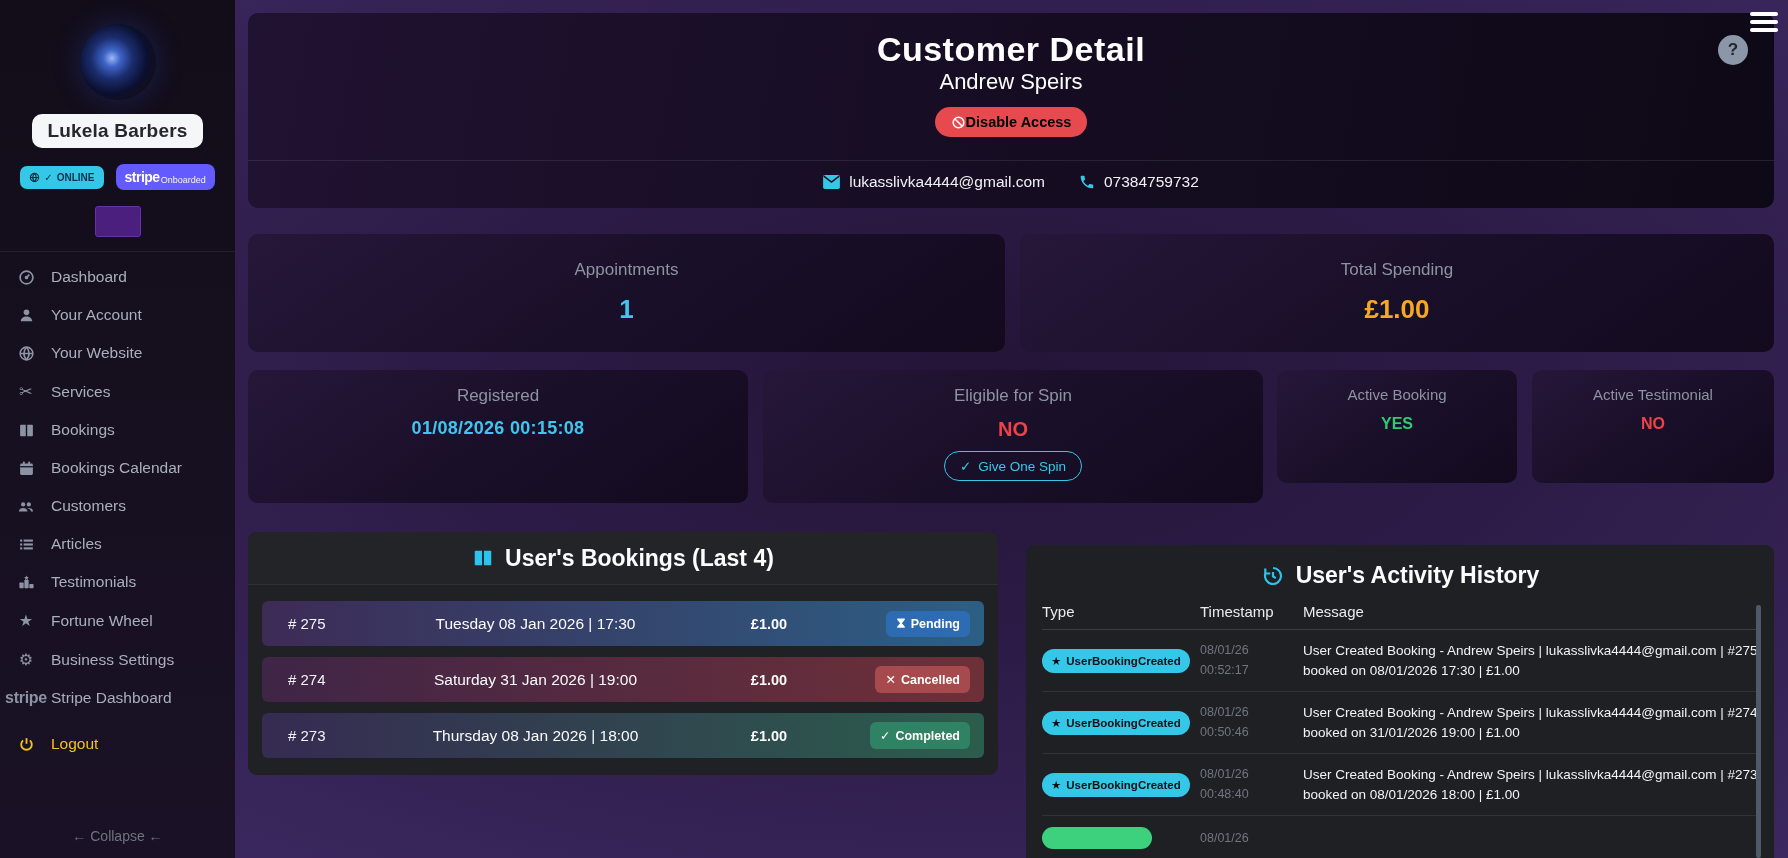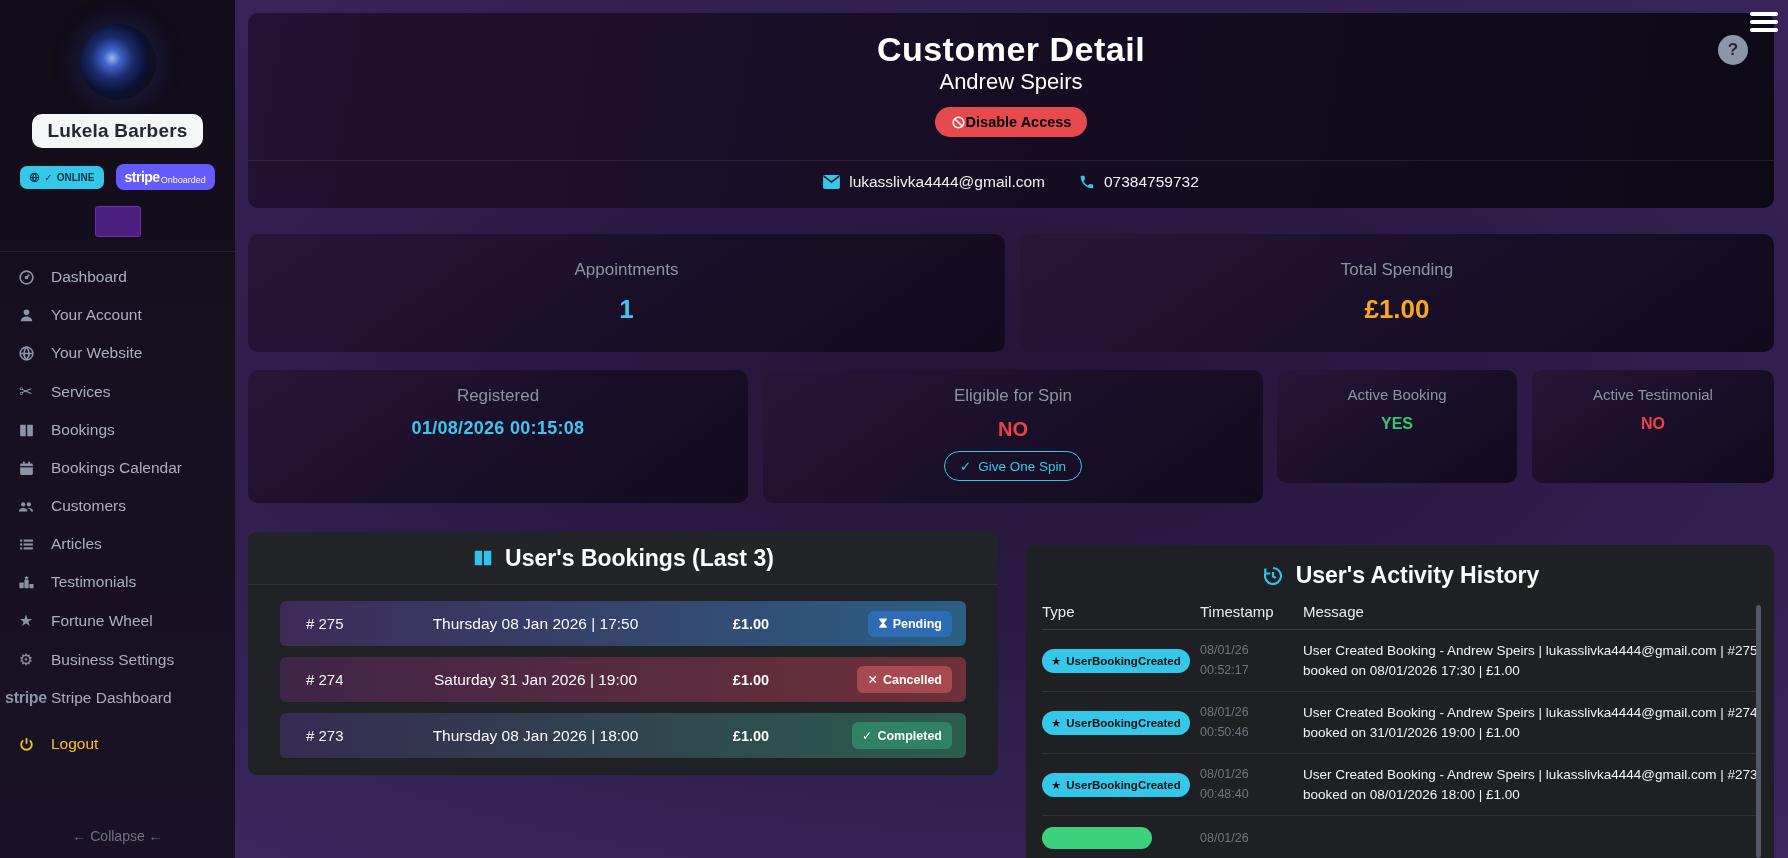--- a/index.html
+++ b/index.html
@@ -86,21 +86,21 @@
   
   .bookings-panel {
     position:absolute; left:13px; top:532px; width:750px; height:243px;
     background:#1f2125; border-radius:9px; overflow:hidden;
   }
   .panel-header {
     height:53px; background:#232428; border-bottom:1px solid #2e3035;
     display:flex; align-items:center; justify-content:center; gap:11px;
     font-size:23px; font-weight:bold; color:#fdfdfe;
   }
-  .b-rows { padding:16px 32px; display:flex; flex-direction:column; gap:11px; }
+  .b-rows { padding:16px 14px; display:flex; flex-direction:column; gap:11px; }
   .b-row {
     height:45px; border-radius:6px; display:grid; align-items:center;
     grid-template-columns:105px 1fr 130px 150px; cursor:pointer;
   }
   .b-row.pending   { background:linear-gradient(90deg,#3d2b56 0%,#2c5f84 100%); }
   .b-row.cancelled { background:linear-gradient(90deg,#3f2547 0%,#6e3038 100%); }
   .b-row.completed { background:linear-gradient(90deg,#362b52 0%,#2b5d4c 100%); }
   .b-id { padding-left:26px; font-size:15px; color:#f2f3f5; }
   .b-date { text-align:center; font-size:15.5px; color:#fbfbfd; }
   .b-price { text-align:center; font-size:14.5px; font-weight:bold; color:#fbfbfd; }
@@ -355,26 +355,26 @@
   </div>
 
   <div class="bookings-panel">
     <div class="panel-header">
       <span>
           <svg width="22" height="22" viewBox="0 0 24 24" fill="#2cc3ec">
             <path d="M4 4h7v16H4a1 1 0 0 1-1-1V5a1 1 0 0 1 1-1z"></path>
             <path d="M13 4h7a1 1 0 0 1 1 1v14a1 1 0 0 1-1 1h-7z"></path>
           </svg>
         </span>
-      <span>User's Bookings (Last 3)</span>
+      <span>User's Bookings (Last 4)</span>
     </div>
     <div class="b-rows">
       <div class="b-row pending">
         <div class="b-id"># 275</div>
-        <div class="b-date">Thursday 08 Jan 2026 | 17:50</div>
+        <div class="b-date">Tuesday 08 Jan 2026 | 17:30</div>
         <div class="b-price">£1.00</div>
         <div class="b-badge bg-pending">
           <span>
               <svg width="10" height="12" viewBox="0 0 24 28" fill="#fff">
                 <path d="M3 1h18v3l-7 8 7 8v3H3v-3l7-8-7-8z"></path>
               </svg>
             </span>
           <span>Pending</span>
         </div>
       </div>

